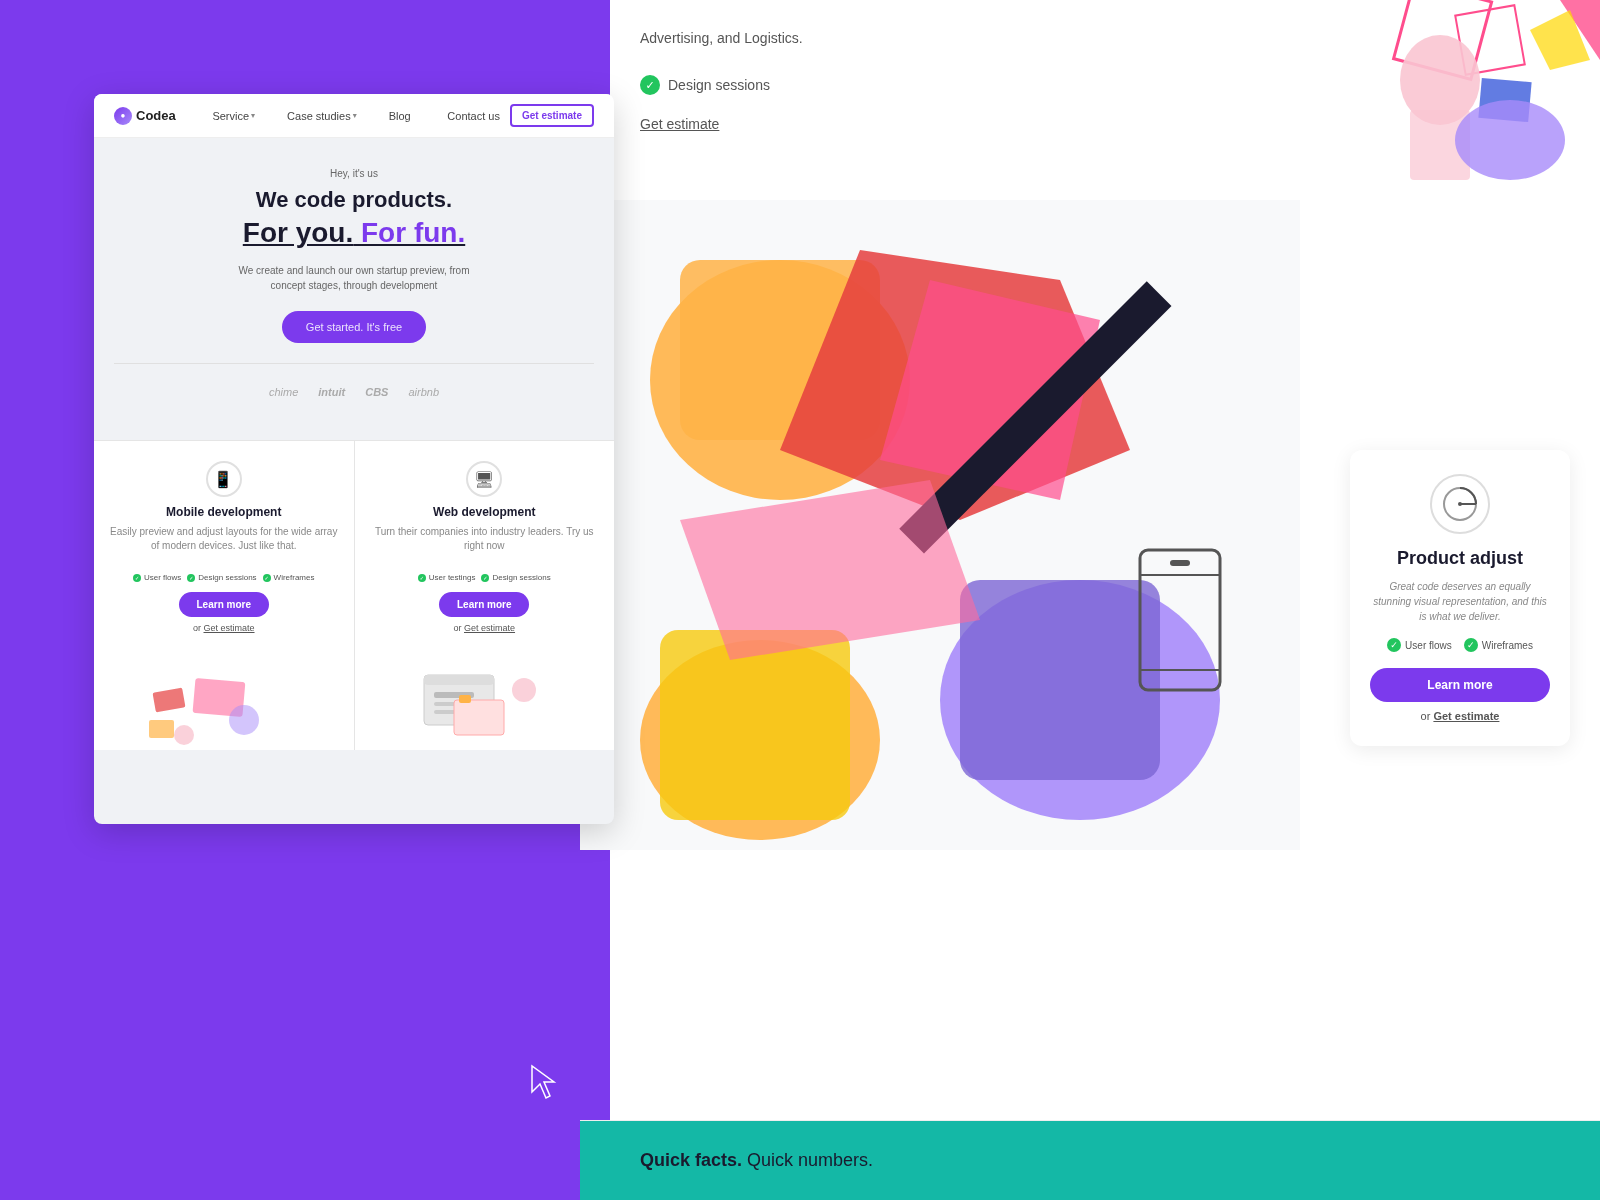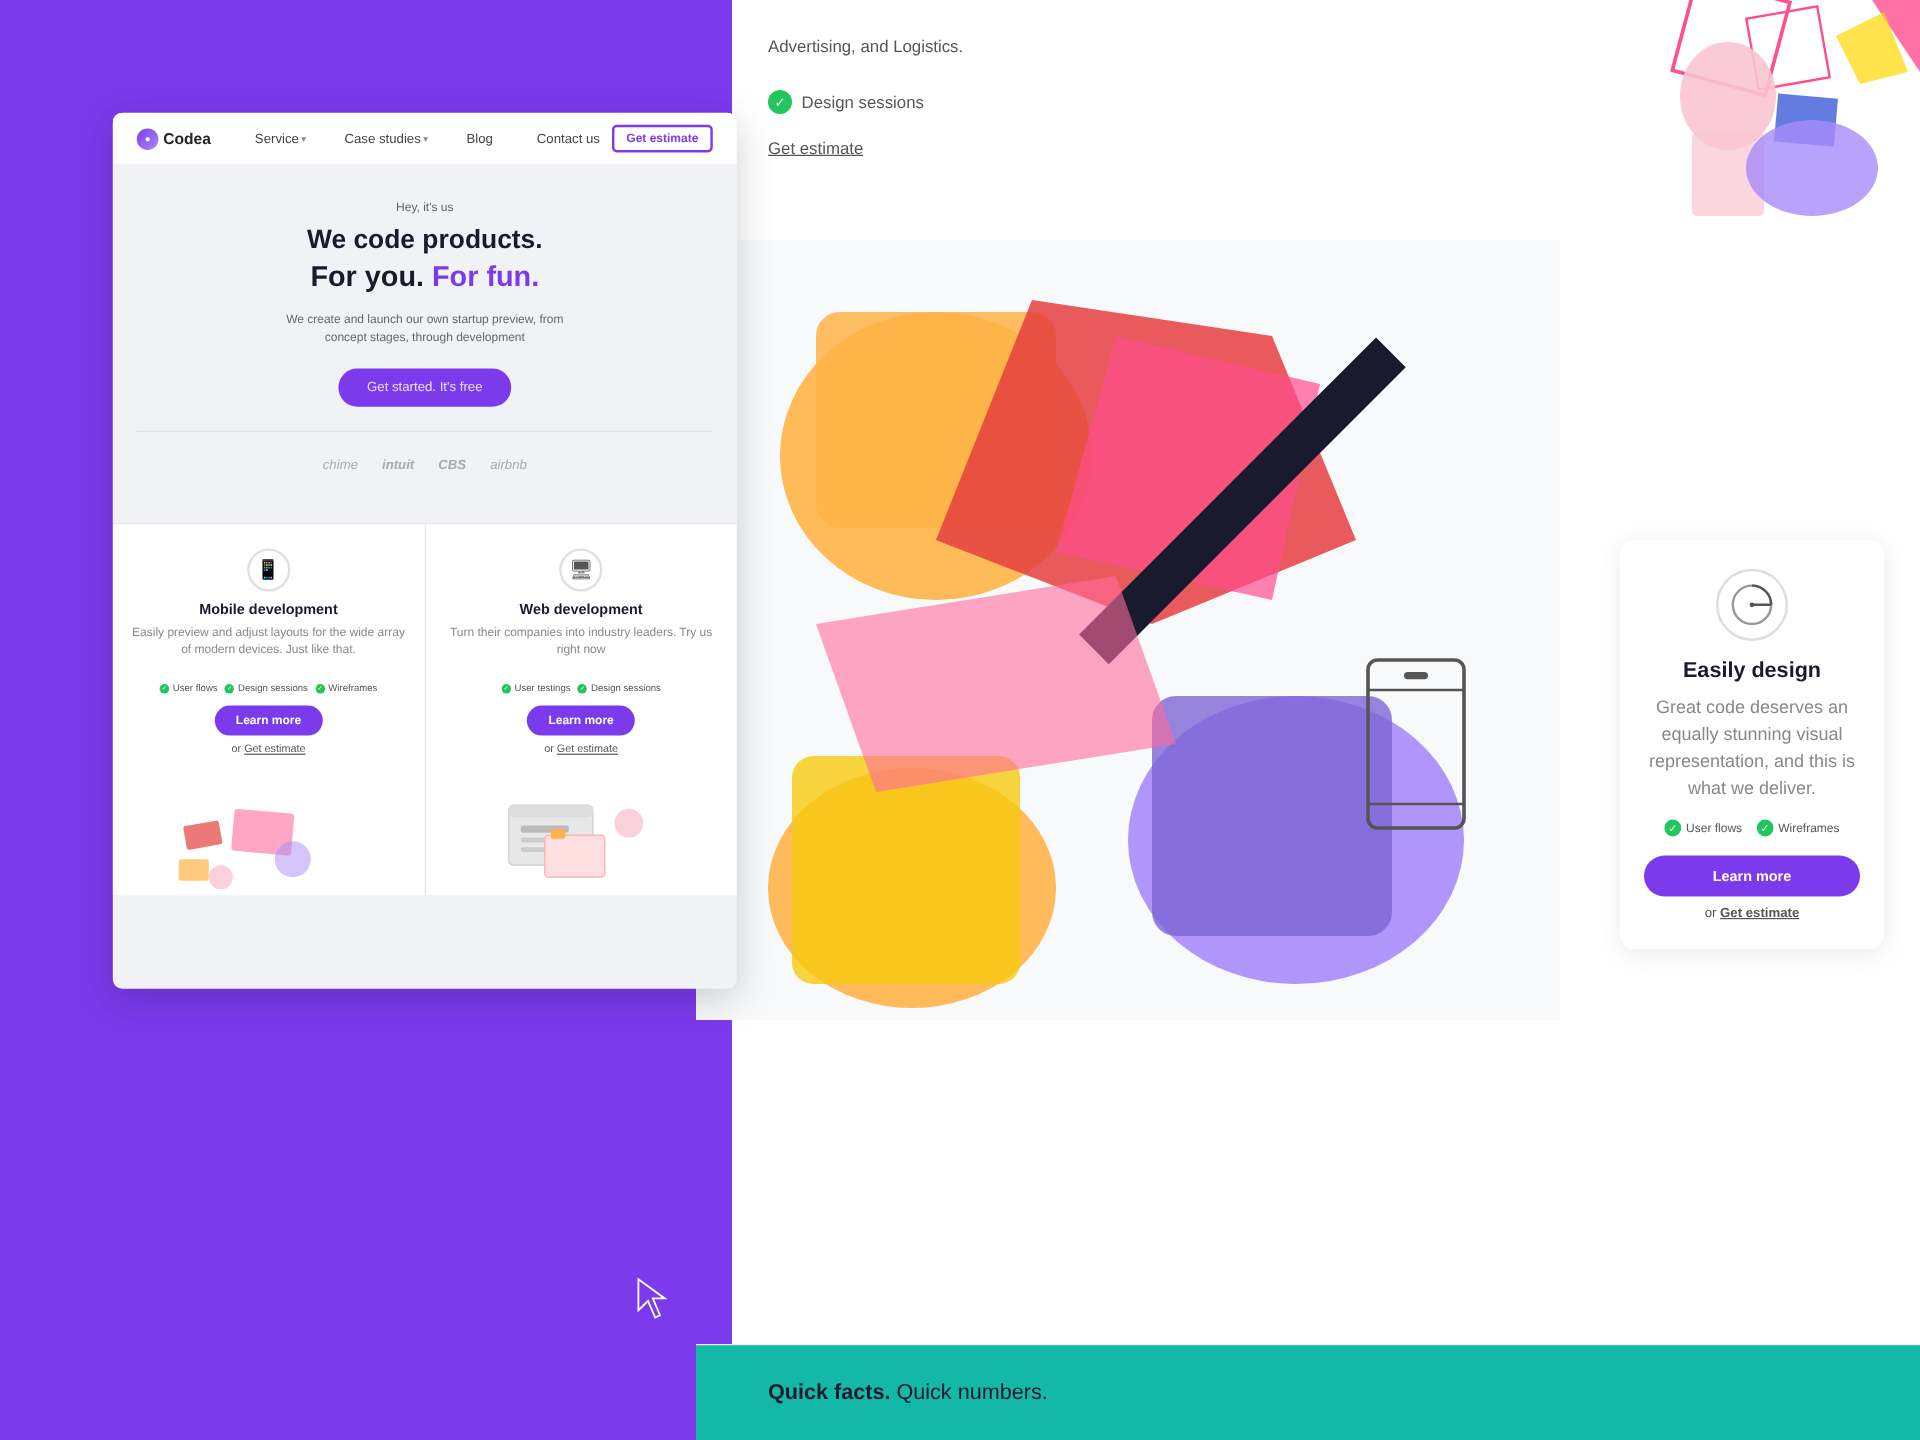--- a/index.html
+++ b/index.html
@@ -145,24 +145,25 @@
       margin-bottom: 8px;
     }
     .hero-title {
       font-size: 22px;
       font-weight: 800;
       color: #1a1a2e;
       line-height: 1.2;
       margin-bottom: 4px;
     }
     .hero-title-line2 {
-      font-size: 24px;
+      font-size: 28px;
       font-weight: 800;
       color: #1a1a2e;
       margin-bottom: 14px;
+      text-decoration: underline;
     }
     .hero-accent {
       color: #7c3aed;
     }
     .hero-desc {
       font-size: 10px;
       color: #666;
       line-height: 1.5;
       max-width: 260px;
       margin: 0 auto 18px;
@@ -345,24 +346,25 @@
       font-size: 24px;
       color: #888;
     }
     .pd-title {
       font-size: 18px;
       font-weight: 800;
       color: #1a1a2e;
       margin-bottom: 10px;
     }
     .pd-desc {
-      font-size: 15px;
+      font-size: 10px;
       color: #888;
       line-height: 1.5;
       margin-bottom: 14px;
+      font-style: italic;
     }
     .pd-badges {
       display: flex;
       gap: 12px;
       justify-content: center;
       margin-bottom: 16px;
     }
     .pd-badge {
       display: flex;
       align-items: center;
@@ -628,21 +630,21 @@
 
 <div class="product-design-card">
   <div class="pd-icon">
     <svg width="36" height="36" viewBox="0 0 36 36" fill="none">
       <circle cx="18" cy="18" r="16" stroke="#999" stroke-width="2"></circle>
       <path d="M18 2 A16 16 0 0 1 34 18" stroke="#555" stroke-width="2"></path>
       <path d="M18 18 L34 18" stroke="#555" stroke-width="2"></path>
       <circle cx="18" cy="18" r="2" fill="#555"></circle>
     </svg>
   </div>
-  <div class="pd-title">Easily design</div>
+  <div class="pd-title">Product adjust</div>
   <div class="pd-desc">Great code deserves an equally stunning visual representation, and this is what we deliver.</div>
   <div class="pd-badges">
     <div class="pd-badge">
       <div class="dot" style="width:14px;height:14px;background:#22c55e;border-radius:50%;display:flex;align-items:center;justify-content:center;color:white;font-size:9px;">✓</div>
       <span>User flows</span>
     </div>
     <div class="pd-badge">
       <div class="dot" style="width:14px;height:14px;background:#22c55e;border-radius:50%;display:flex;align-items:center;justify-content:center;color:white;font-size:9px;">✓</div>
       <span>Wireframes</span>
     </div>

